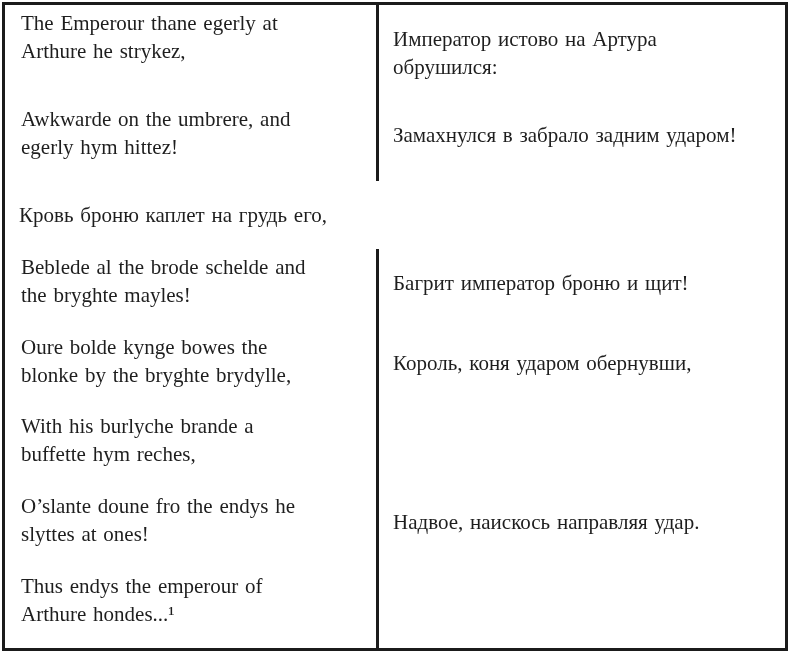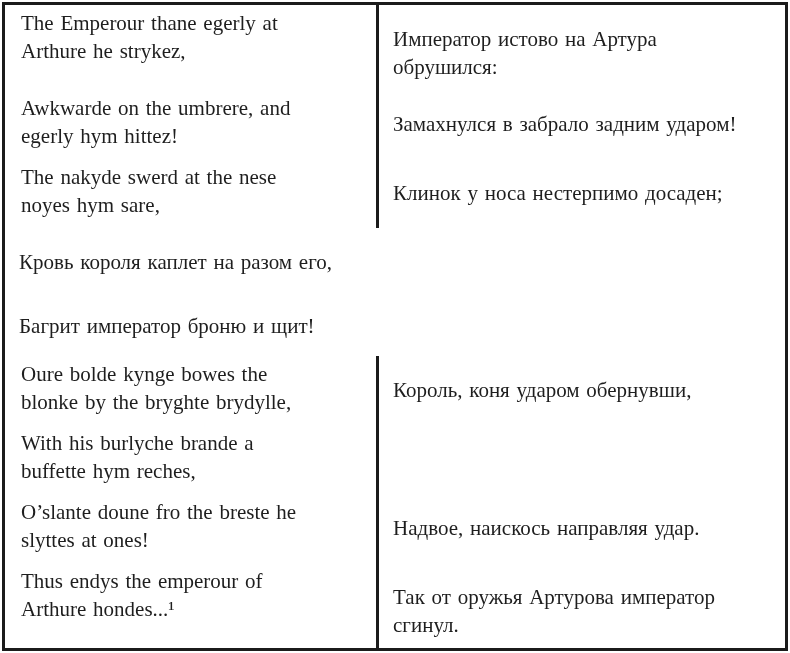--- a/index.html
+++ b/index.html
@@ -61,53 +61,48 @@
       <div class="cell cell-ru">Император истово на Артура
 обрушился:</div>
     </div>
 
     <div class="verse-row">
       <div class="cell cell-en">Awkwarde on the umbrere, and
 egerly hym hittez!</div>
       <div class="cell cell-ru">Замахнулся в забрало задним ударом!</div>
     </div>
 
+
     <div class="verse-row">
-      <div class="cell cell-en">The nakyde swerd at the nese
-noyes hym sare,</div>
-      <div class="cell cell-ru">Клинок у носа нестерпимо досаден;</div>
+      <div class="cell cell-ru">Кровь броню каплет на грудь его,</div>
     </div>
 
     <div class="verse-row">
-      <div class="cell cell-ru">Кровь короля каплет на разом его,</div>
-    </div>
-
-    <div class="verse-row">
+      <div class="cell cell-en">Beblede al the brode schelde and
+the bryghte mayles!</div>
       <div class="cell cell-ru">Багрит император броню и щит!</div>
     </div>
 
     <div class="verse-row">
       <div class="cell cell-en">Oure bolde kynge bowes the
 blonke by the bryghte brydylle,</div>
       <div class="cell cell-ru">Король, коня ударом обернувши,</div>
     </div>
 
     <div class="verse-row">
       <div class="cell cell-en">With his burlyche brande a
 buffette hym reches,</div>
     </div>
 
 
     <div class="verse-row">
-      <div class="cell cell-en">O’slante doune fro the breste he
+      <div class="cell cell-en">O’slante doune fro the endys he
 slyttes at ones!</div>
       <div class="cell cell-ru">Надвое, наискось направляя удар.</div>
     </div>
 
     <div class="verse-row">
       <div class="cell cell-en">Thus endys the emperour of
 Arthure hondes...¹</div>
-      <div class="cell cell-ru">Так от оружья Артурова император
-сгинул.</div>
     </div>
 
   </div>
 </div>
 
 </body></html>

